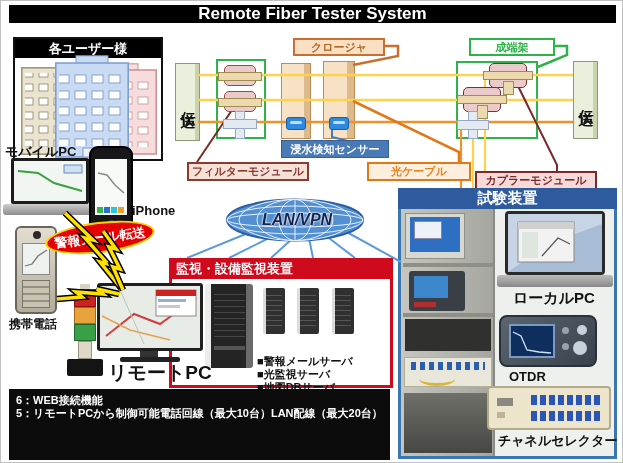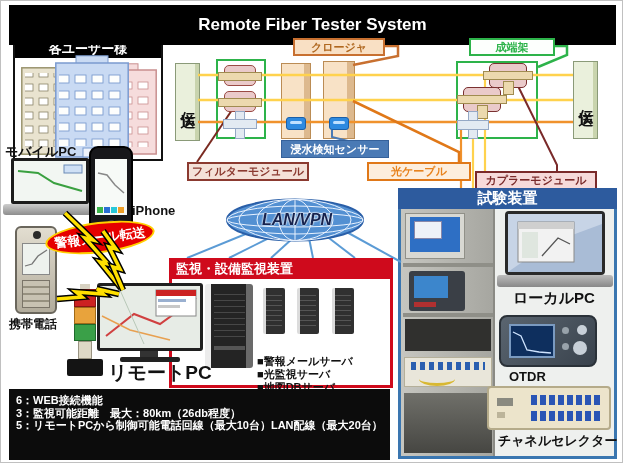--- a/index.html
+++ b/index.html
@@ -5,21 +5,21 @@
   html,body{margin:0;padding:0;background:#fff;}
   .page{position:relative;width:623px;height:463px;background:#fff;overflow:hidden;
         font-family:"Liberation Sans","DejaVu Sans",sans-serif;border:1px solid #c0c0c0;box-sizing:border-box;}
   .abs{position:absolute;box-sizing:border-box;}
   .lbl{position:absolute;box-sizing:border-box;display:flex;align-items:center;justify-content:center;
        font-weight:bold;white-space:nowrap;}
   .vtext{writing-mode:vertical-rl;text-orientation:upright;letter-spacing:3px;}
   svg{display:block;}
 
   
-  .titlebar{left:8px;top:4px;width:607px;height:40px;background:#000;color:#fff;
+  .titlebar{left:8px;top:4px;width:607px;height:18px;background:#000;color:#fff;
             font-size:17px;z-index:7;}
   
   .usersbox{left:12px;top:36px;width:150px;height:124px;border:2px solid #111;background:#fff;z-index:2;}
   .usershdr{left:14px;top:38px;width:146px;height:19px;background:#000;color:#fff;font-size:13px;z-index:3;}
 
   
   .densou{background:linear-gradient(90deg,#eaf0dc 0 82%,#c9d4ae 82%);border:1.5px solid #8a9a78;
           color:#111;font-size:15px;z-index:4;display:flex;align-items:center;justify-content:center;font-weight:bold;}
 
   
@@ -333,17 +333,16 @@
   <div class="abs" style="left:486px;top:385px;width:124px;height:44px;background:#ece4cb;border:2px solid #b5ab8a;border-radius:4px;z-index:4">
     <div class="abs" style="left:8px;top:10px;width:16px;height:8px;background:#8a8a80;"></div>
     <div class="abs" style="left:8px;top:24px;width:8px;height:6px;background:#bcb49a;"></div>
     <div class="abs" style="left:42px;top:7px;width:72px;height:10px;background:repeating-linear-gradient(90deg,#2a55b5 0 6px,#ece4cb 6px 9px);"></div>
     <div class="abs" style="left:42px;top:23px;width:72px;height:10px;background:repeating-linear-gradient(90deg,#2a55b5 0 6px,#ece4cb 6px 9px);"></div>
   </div>
   <div class="blabel" style="left:497px;top:431px;font-size:13px;">チャネルセレクター</div>
 
   <div class="abs notes">
     <div>6：WEB接続機能</div>
-    <div>3：監視可能距離　最大：80km（26db程度）</div>
     <div>5：リモートPCから制御可能電話回線（最大10台）LAN配線（最大20台）</div>
   </div>
 
 </div>
 
 </body></html>

